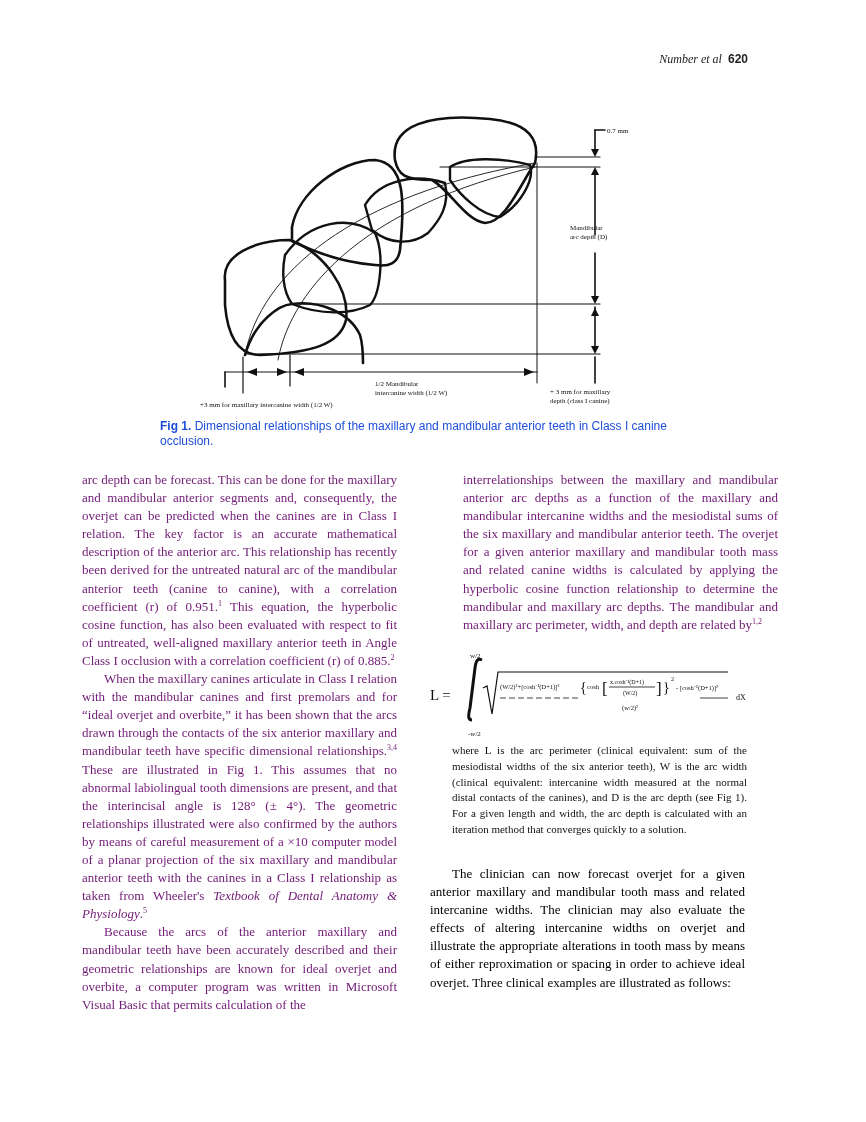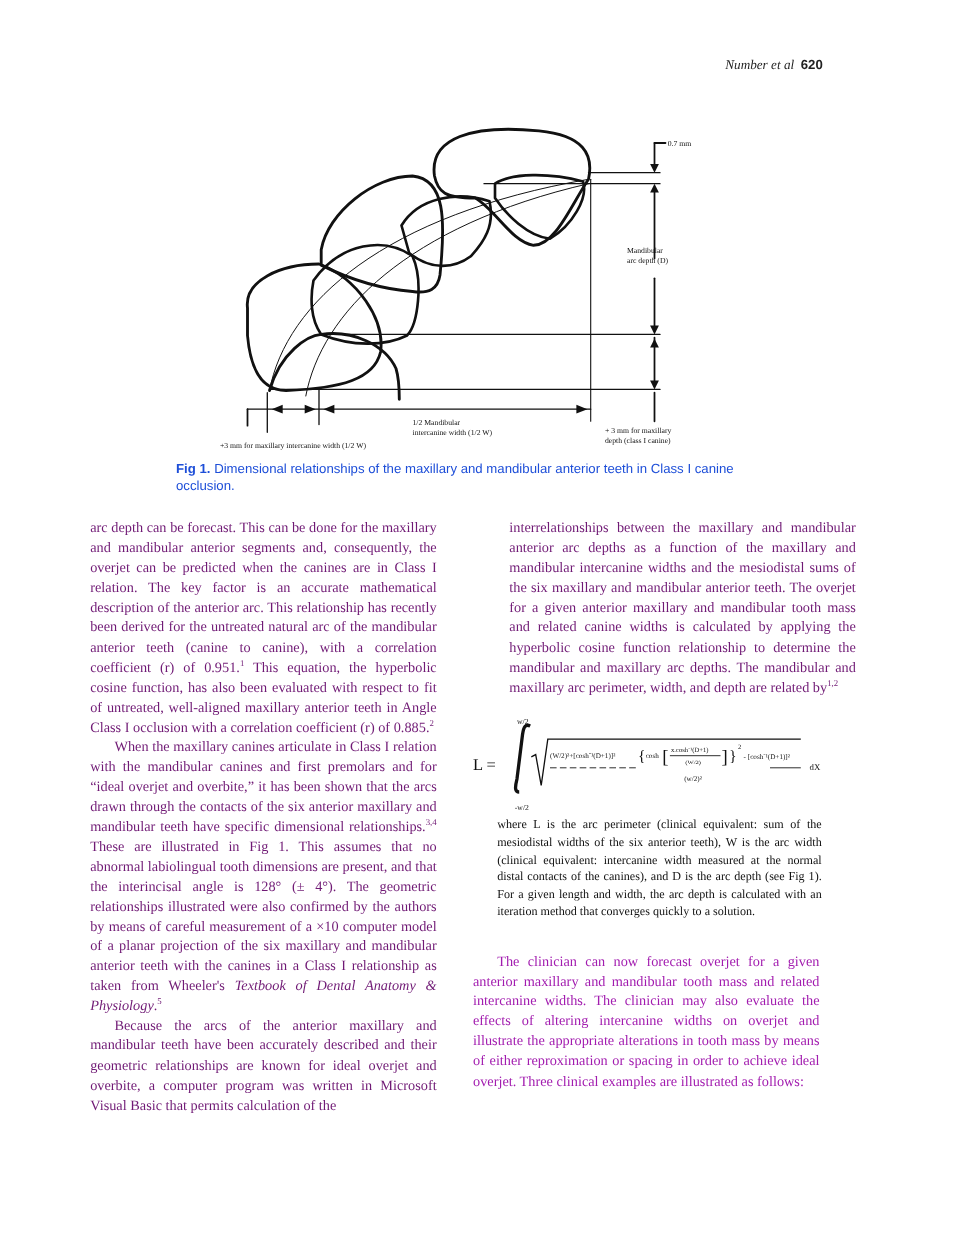--- a/index.html
+++ b/index.html
@@ -16,21 +16,21 @@
   .col{position:absolute;top:471px;width:315px;font-family:Liberation Serif, serif;font-size:13px;line-height:18.1px;text-align:justify;color:#701a75;}
   .col p{margin:0;}
   .col .ind{text-indent:22px;}
   .col-left{left:82px;}
   .col-right{left:451px;margin-left:12px;}
   sup{font-size:8px;line-height:0;vertical-align:super;}
   .eq{position:absolute;left:430px;top:648px;width:325px;height:90px;}
   .eq svg{width:325px;height:90px;}
   .eqt{font-family:"Liberation Serif",serif;fill:#111;}
   .where{position:absolute;left:452px;top:743px;width:295px;font-family:"Liberation Serif",serif;font-size:11px;line-height:15.8px;text-align:justify;color:#111;}
-  .col2b{position:absolute;left:430px;top:865px;width:315px;font-family:"Liberation Serif",serif;font-size:13px;line-height:18.1px;text-align:justify;color:#a21caf;}
+  .col2b{position:absolute;left:430px;top:865px;width:315px;font-family:"Liberation Serif",serif;font-size:13px;line-height:18.1px;text-align:justify;color:#000000;}
   .col2b p{margin:0;}
   .col2b .ind{text-indent:22px;}
 </style>
 </head>
 <body>
 
 <div class="hdr hdr-left">
 </div>
 <div class="hdr hdr-right">
   <span>Number et al</span><span class="pgnum">620</span>

